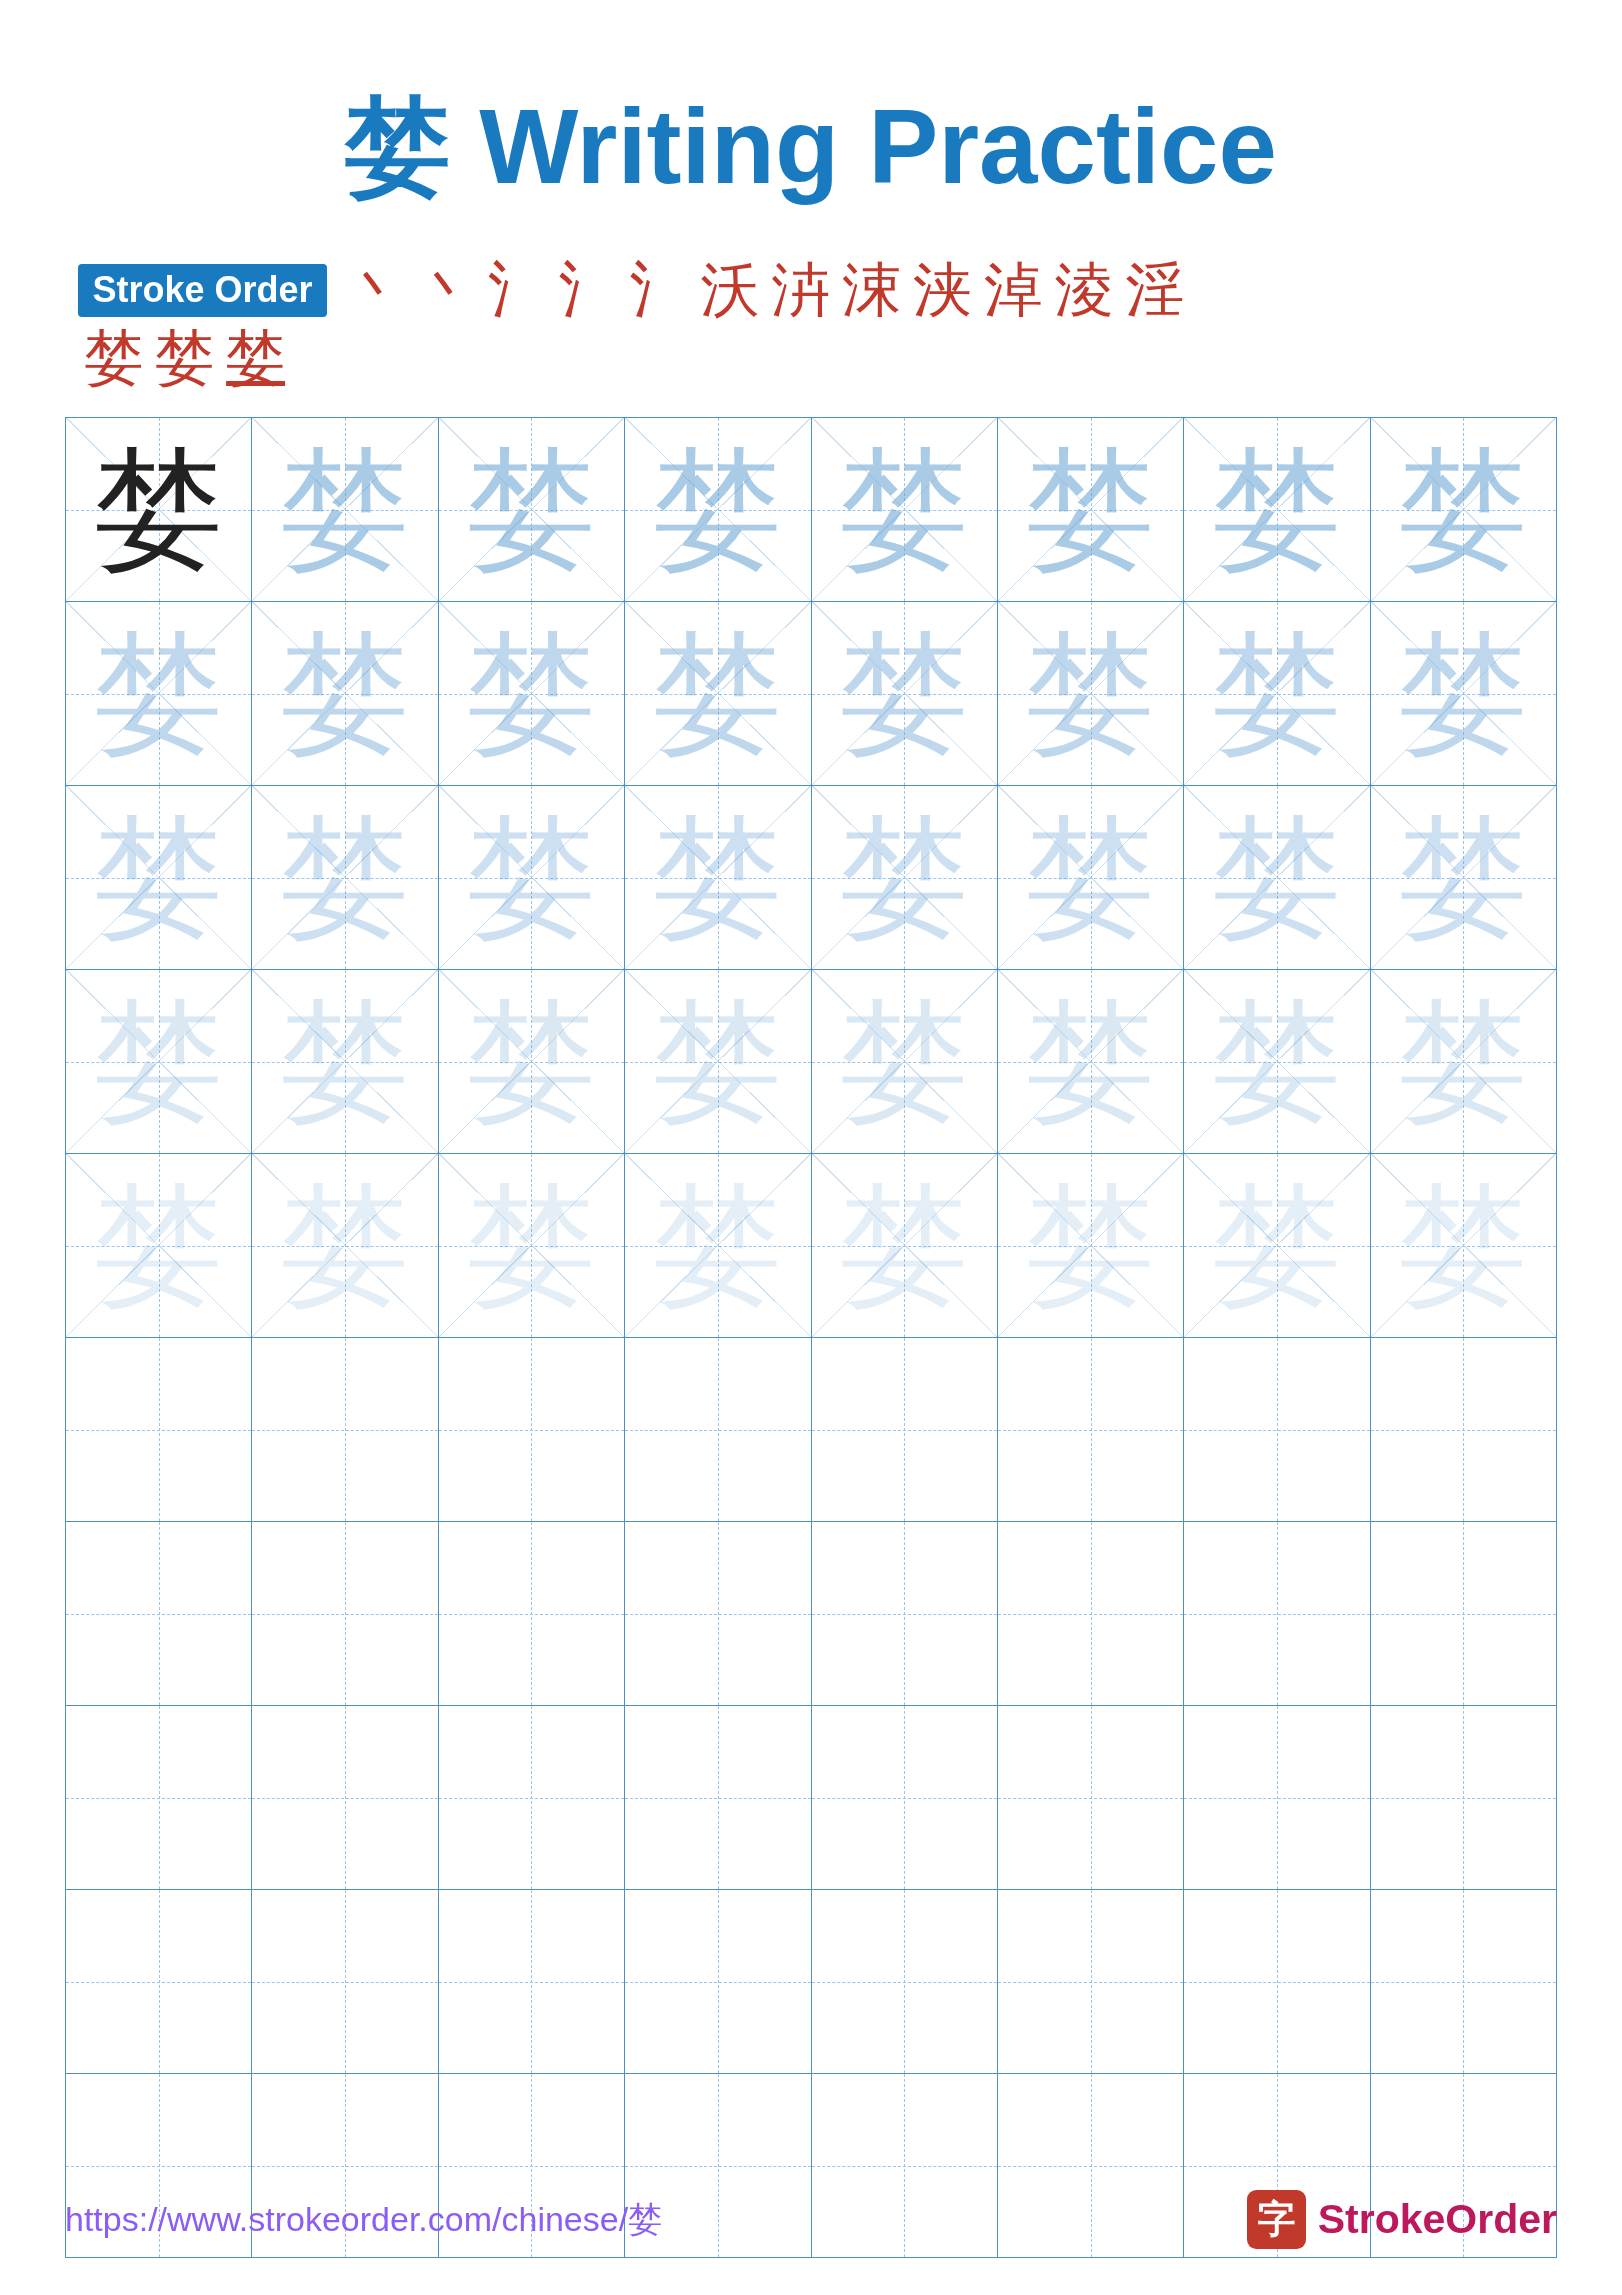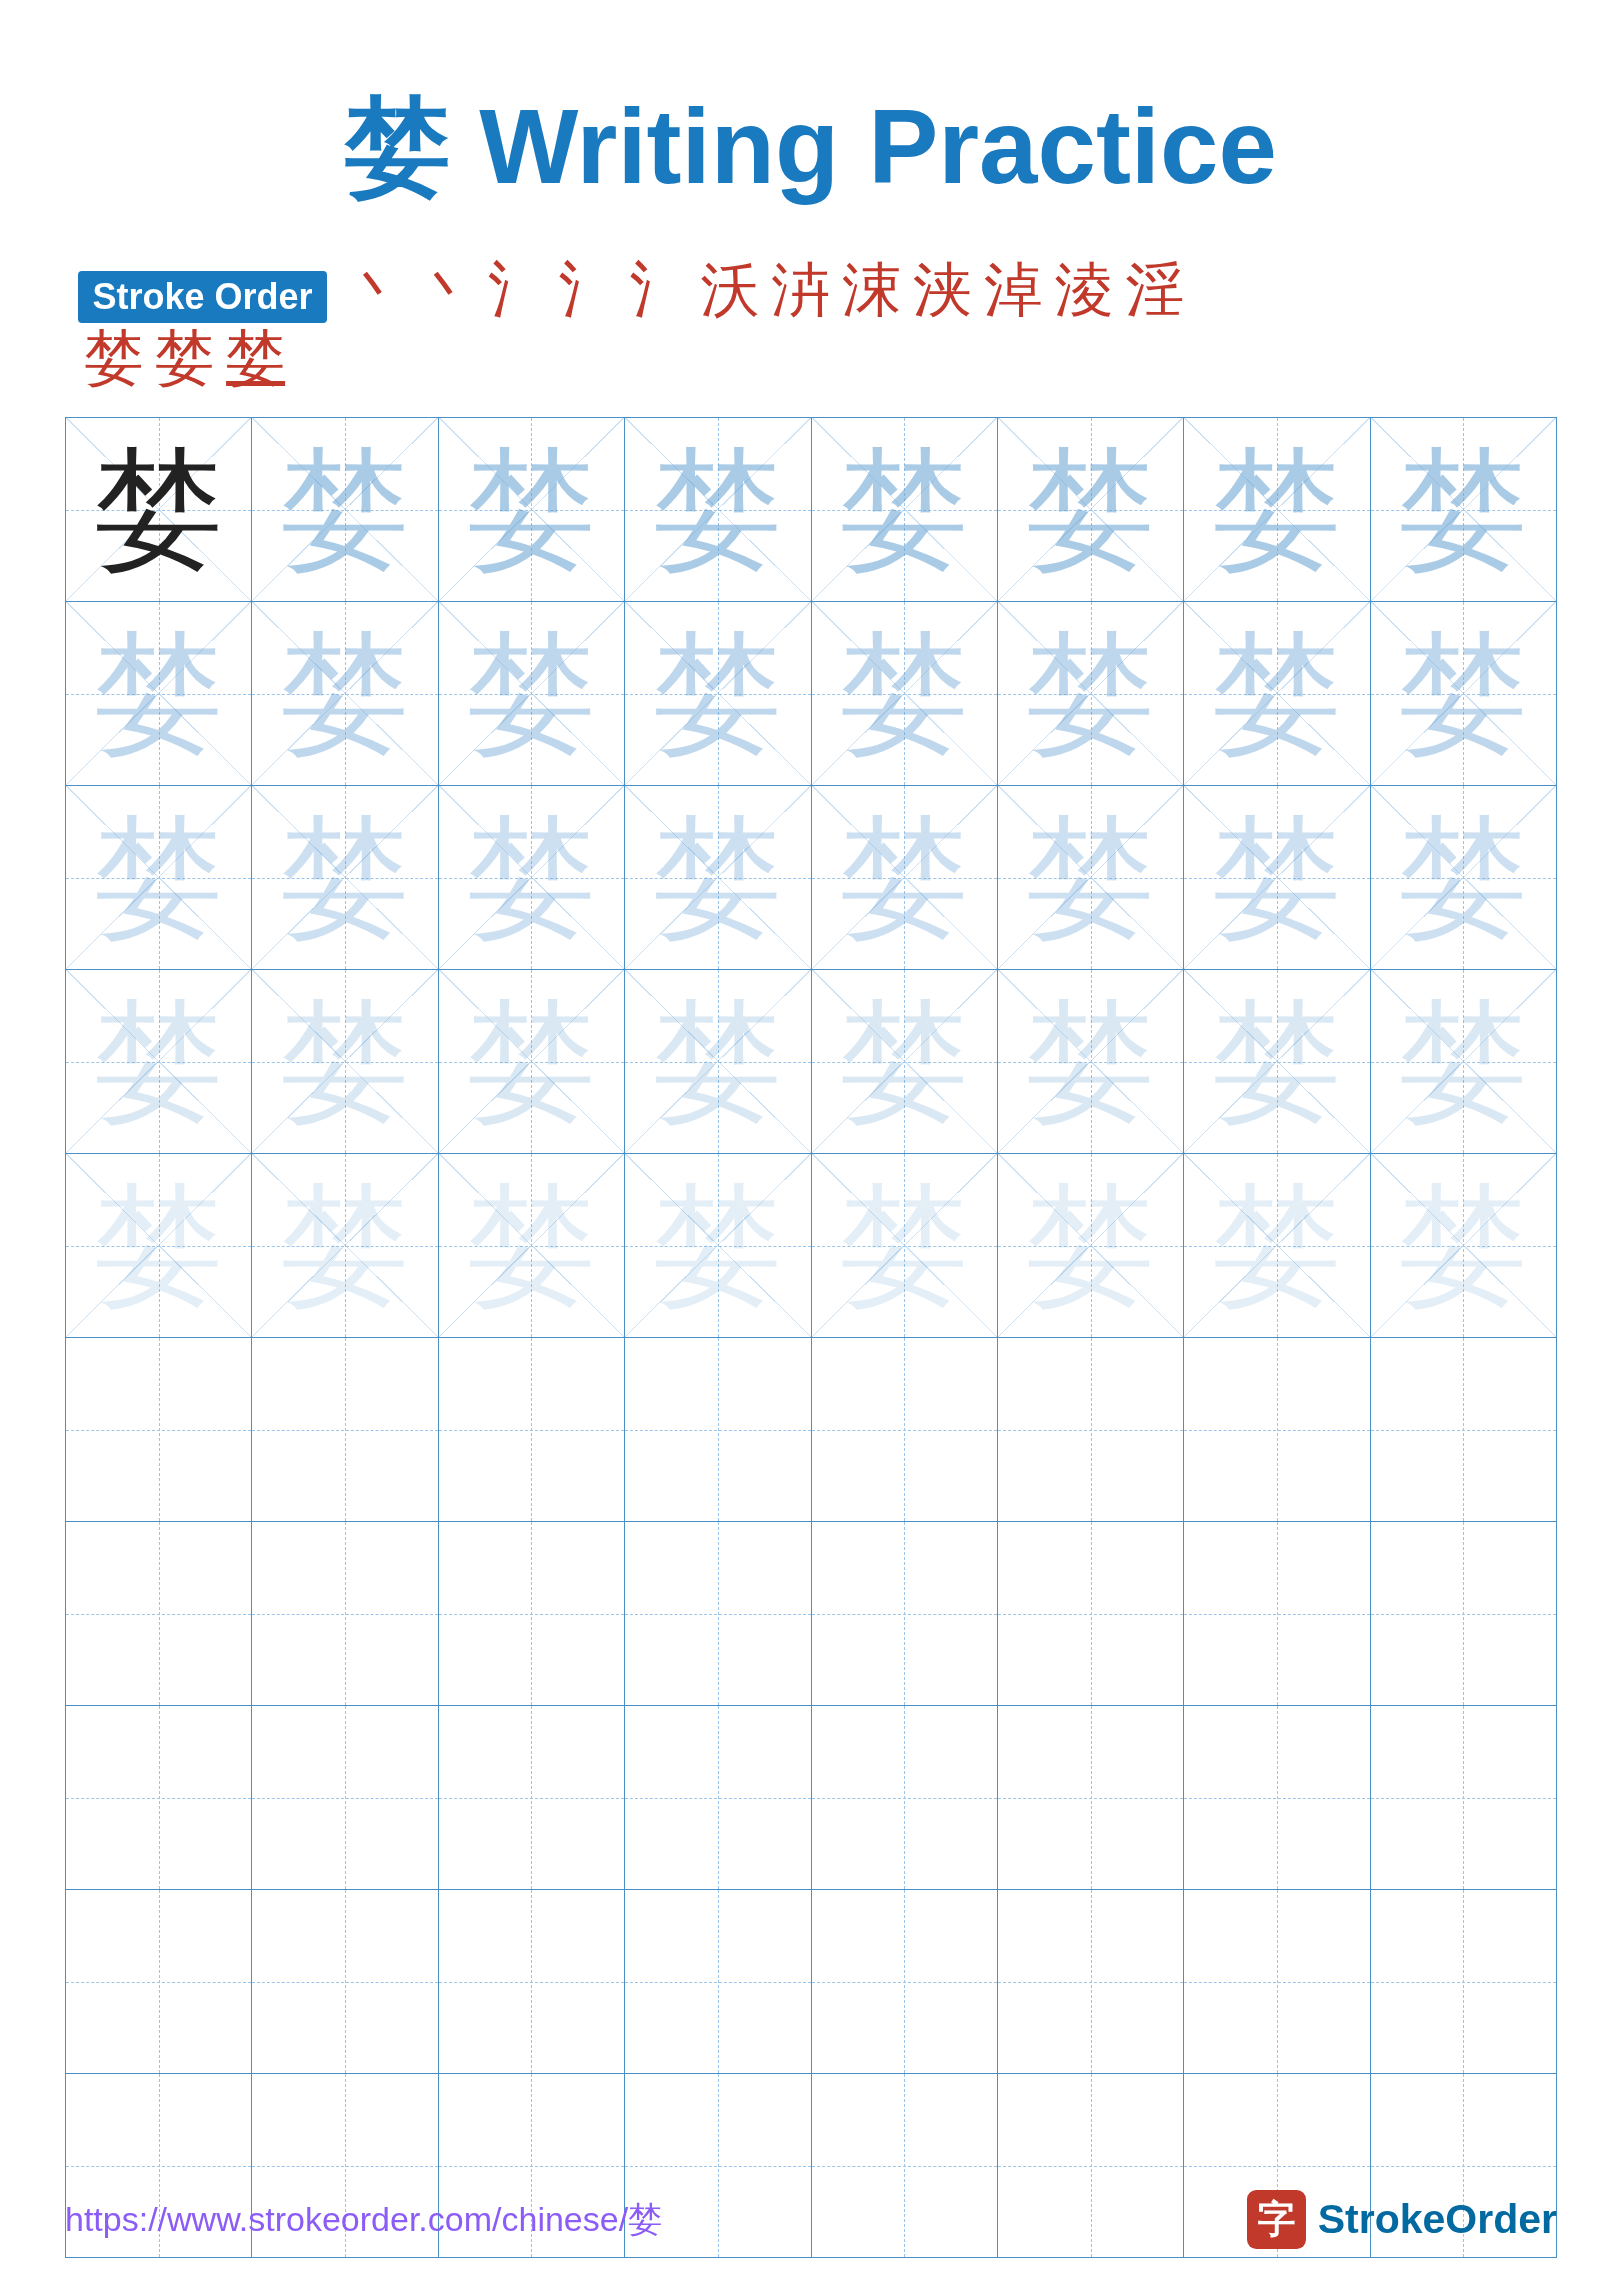--- a/index.html
+++ b/index.html
@@ -41,21 +41,21 @@
     }
 
     
     .stroke-order-area {
       margin-bottom: 26px;
       padding-left: 13px;
     }
 
     .stroke-order-line {
       display: flex;
-      align-items: flex-end;
+      align-items: center;
       flex-wrap: wrap;
       margin-bottom: 0;
     }
 
     .stroke-order-badge {
       background: #1a7abf;
       color: #fff;
       font-size: 36px;
       font-family: sans-serif;
       font-weight: bold;
@@ -260,21 +260,21 @@
       color: #fff;
       font-size: 38px;
       font-family: serif;
       font-weight: bold;
     }
 
     .footer-brand-text {
       font-size: 41px;
       font-family: sans-serif;
       font-weight: bold;
-      color: #0369a1;
+      color: #be185d;
     }
   </style>
 </head>
 <body>
 
 <div class="page">
 
   <div class="title-area">
     <span class="title-text">
       <span class="title-char">婪</span>

